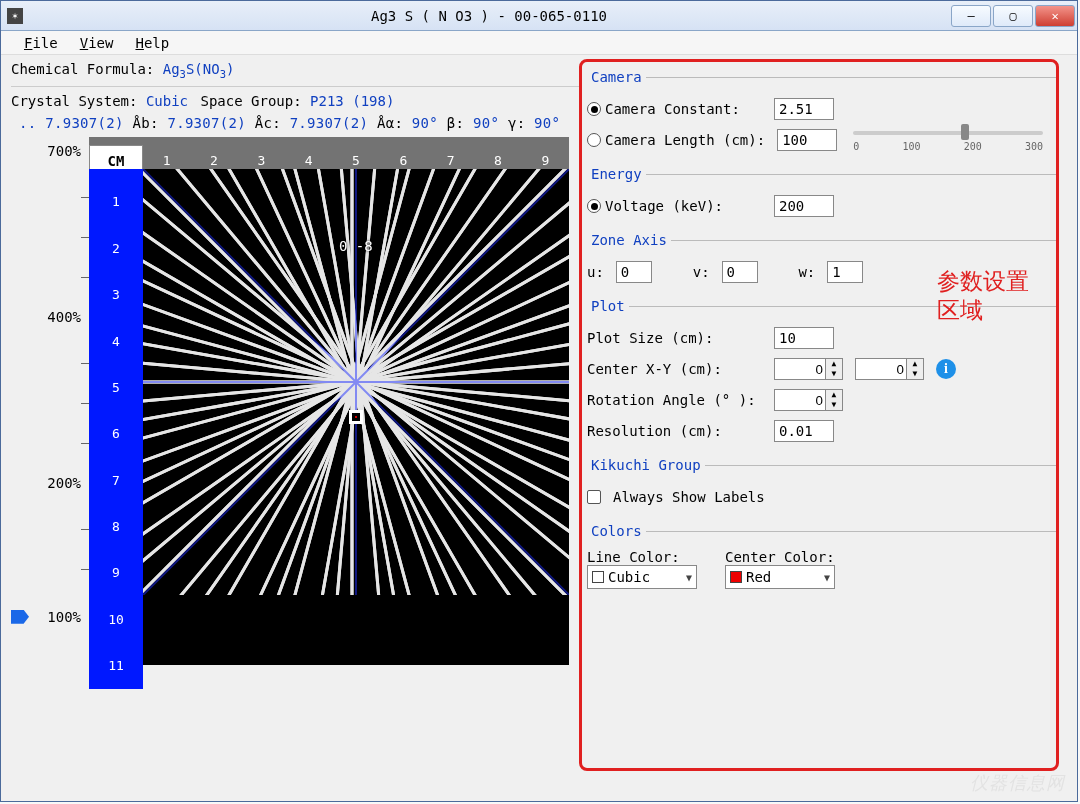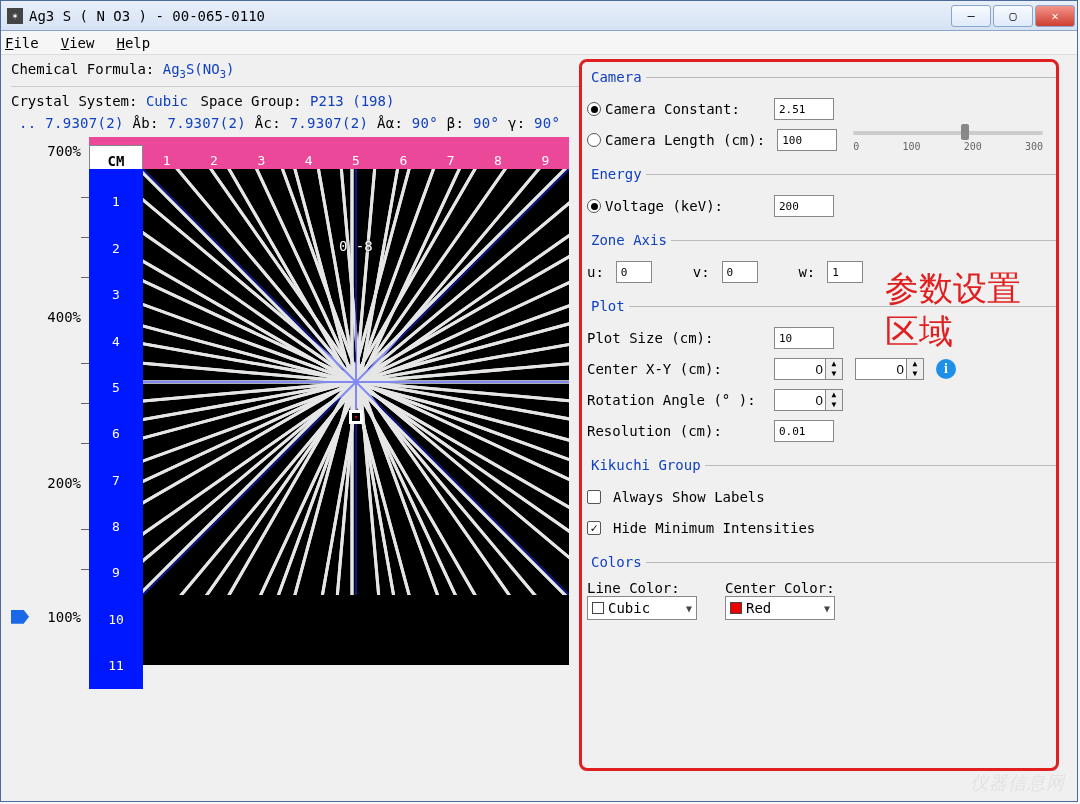--- a/index.html
+++ b/index.html
@@ -26,35 +26,35 @@
     display: flex; align-items: center;
     padding-left: 6px;
   }
   .titlebar .app-icon {
     width: 16px; height: 16px;
     background: #444;
     margin-right: 6px;
     display: flex; align-items: center; justify-content: center;
     font-size: 10px; color: #fff;
   }
-  .titlebar .title { flex: 1; font-family: "SimSun", monospace; }
+  .titlebar .title { flex: 1; font-family: "SimSun", monospace; text-align: center; }
   .win-buttons { display: flex; margin-right: 2px; }
   .win-btn {
     width: 40px; height: 22px;
     margin-left: 2px;
     border: 1px solid #8aa6c8;
     border-radius: 3px;
     background: linear-gradient(#f7fbff, #dfeaf9);
     display: flex; align-items: center; justify-content: center;
     font-size: 12px;
   }
   .win-btn.close { background: linear-gradient(#f3948a, #ce3e32); color:#fff; }
   .menubar {
     height: 24px; display: flex; align-items: center;
-    padding-left: 0; gap: 14px;
+    padding-left: 19px; gap: 14px;
     background: #f6f6f6;
     border-bottom: 1px solid #ddd;
   }
   .menubar span { padding: 2px 4px; }
   .menubar span u { text-decoration: underline; }
   .content { flex: 1; display: flex; position: relative; }
   .left {
     flex: 0 0 578px;
     padding: 6px 0 0 10px;
     position: relative;
@@ -97,21 +97,21 @@
     position: absolute; left: 0; width: 18px; height: 14px;
     background: #1a68e8; clip-path: polygon(0 0, 70% 0, 100% 50%, 70% 100%, 0 100%);
     transform: translateY(-50%);
   }
   .plot-box {
     position: relative;
     width: 480px; height: 560px;
   }
   .ruler-top {
     position: absolute; left: 0; top: 0; width: 480px; height: 48px;
-    background: #ec4899; color: #fff;
+    background: #737373; color: #fff;
     display: flex; align-items: center; text-align: right;
   }
   .cm-label {
     width: 54px; height: 32px; background: #fff; color:#000;
     display: flex; align-items: center; justify-content: center;
     font-weight: bold; border: 1px solid #888;
   }
   .ruler-nums { flex:1; display: flex; justify-content: space-around; font-size: 13px; }
   .ruler-left {
     position: absolute; left:0; top:32px; width:54px; height: 520px;
@@ -140,35 +140,35 @@
     flex: 0 0 490px;
     padding: 8px 10px 0 8px;
     position: relative;
   }
   .highlight-box {
     position: absolute; left: 0; top: 4px; right: 10px; bottom: 30px;
     border: 3px solid #e02020; border-radius: 8px;
     pointer-events: none;
   }
   .annot {
-    position: absolute; right: 48px; top: 212px;
-    color: #e02020; font-size: 34px; line-height: 1.25;
+    position: absolute; right: 40px; top: 212px;
+    color: #e02020; font-size: 23px; line-height: 1.25;
     pointer-events:none;
   }
   fieldset {
     border: 1px solid #bbb;
     border-left: none; border-right: none; border-bottom: none;
     margin: 6px 0 2px 0; padding: 6px 0 2px 0;
   }
   legend { color: #1040c0; padding: 0 4px; }
   .row { display: flex; align-items: center; margin: 5px 0; gap: 12px; height: 26px; }
   .row .lab { min-width: 175px; display:inline-flex; align-items:center; gap:4px; }
   input[type=text] {
     height: 22px; padding: 1px 4px;
-    font-family: "SimSun", monospace; font-size: 11px;
+    font-family: "SimSun", monospace; font-size: 14px;
     border: 1px solid #888; background: #fff;
   }
   .w60 { width: 60px; } .w40 { width: 36px; }
   .radio, .check {
     width: 14px; height: 14px; border-radius: 50%;
     border: 1px solid #555; display:inline-flex;
     align-items:center; justify-content:center; background:#fff;
     flex: 0 0 14px;
   }
   .radio.sel::after { content:""; width:7px; height:7px; border-radius:50%; background:#000; }
@@ -475,24 +475,20 @@
           <input type="text" class="w60" value="0.01" style="">
         </div>
       </fieldset>
 
       <fieldset>
           <legend>Kikuchi Group</legend>
         <div class="row">
           <span class="check"></span>
           <span>Always Show Labels</span>
         </div>
-        <div class="row">
-          <span class="check sel"></span>
-          <span>Hide Minimum Intensities</span>
-        </div>
       </fieldset>
 
       <fieldset>
           <legend>Colors</legend>
         <div class="colors-row">
           <div>
             <div>Line Color:</div>
             <div class="combo">
               <span class="sw" style="background:#fff;"></span>
               <span>Cubic</span>

